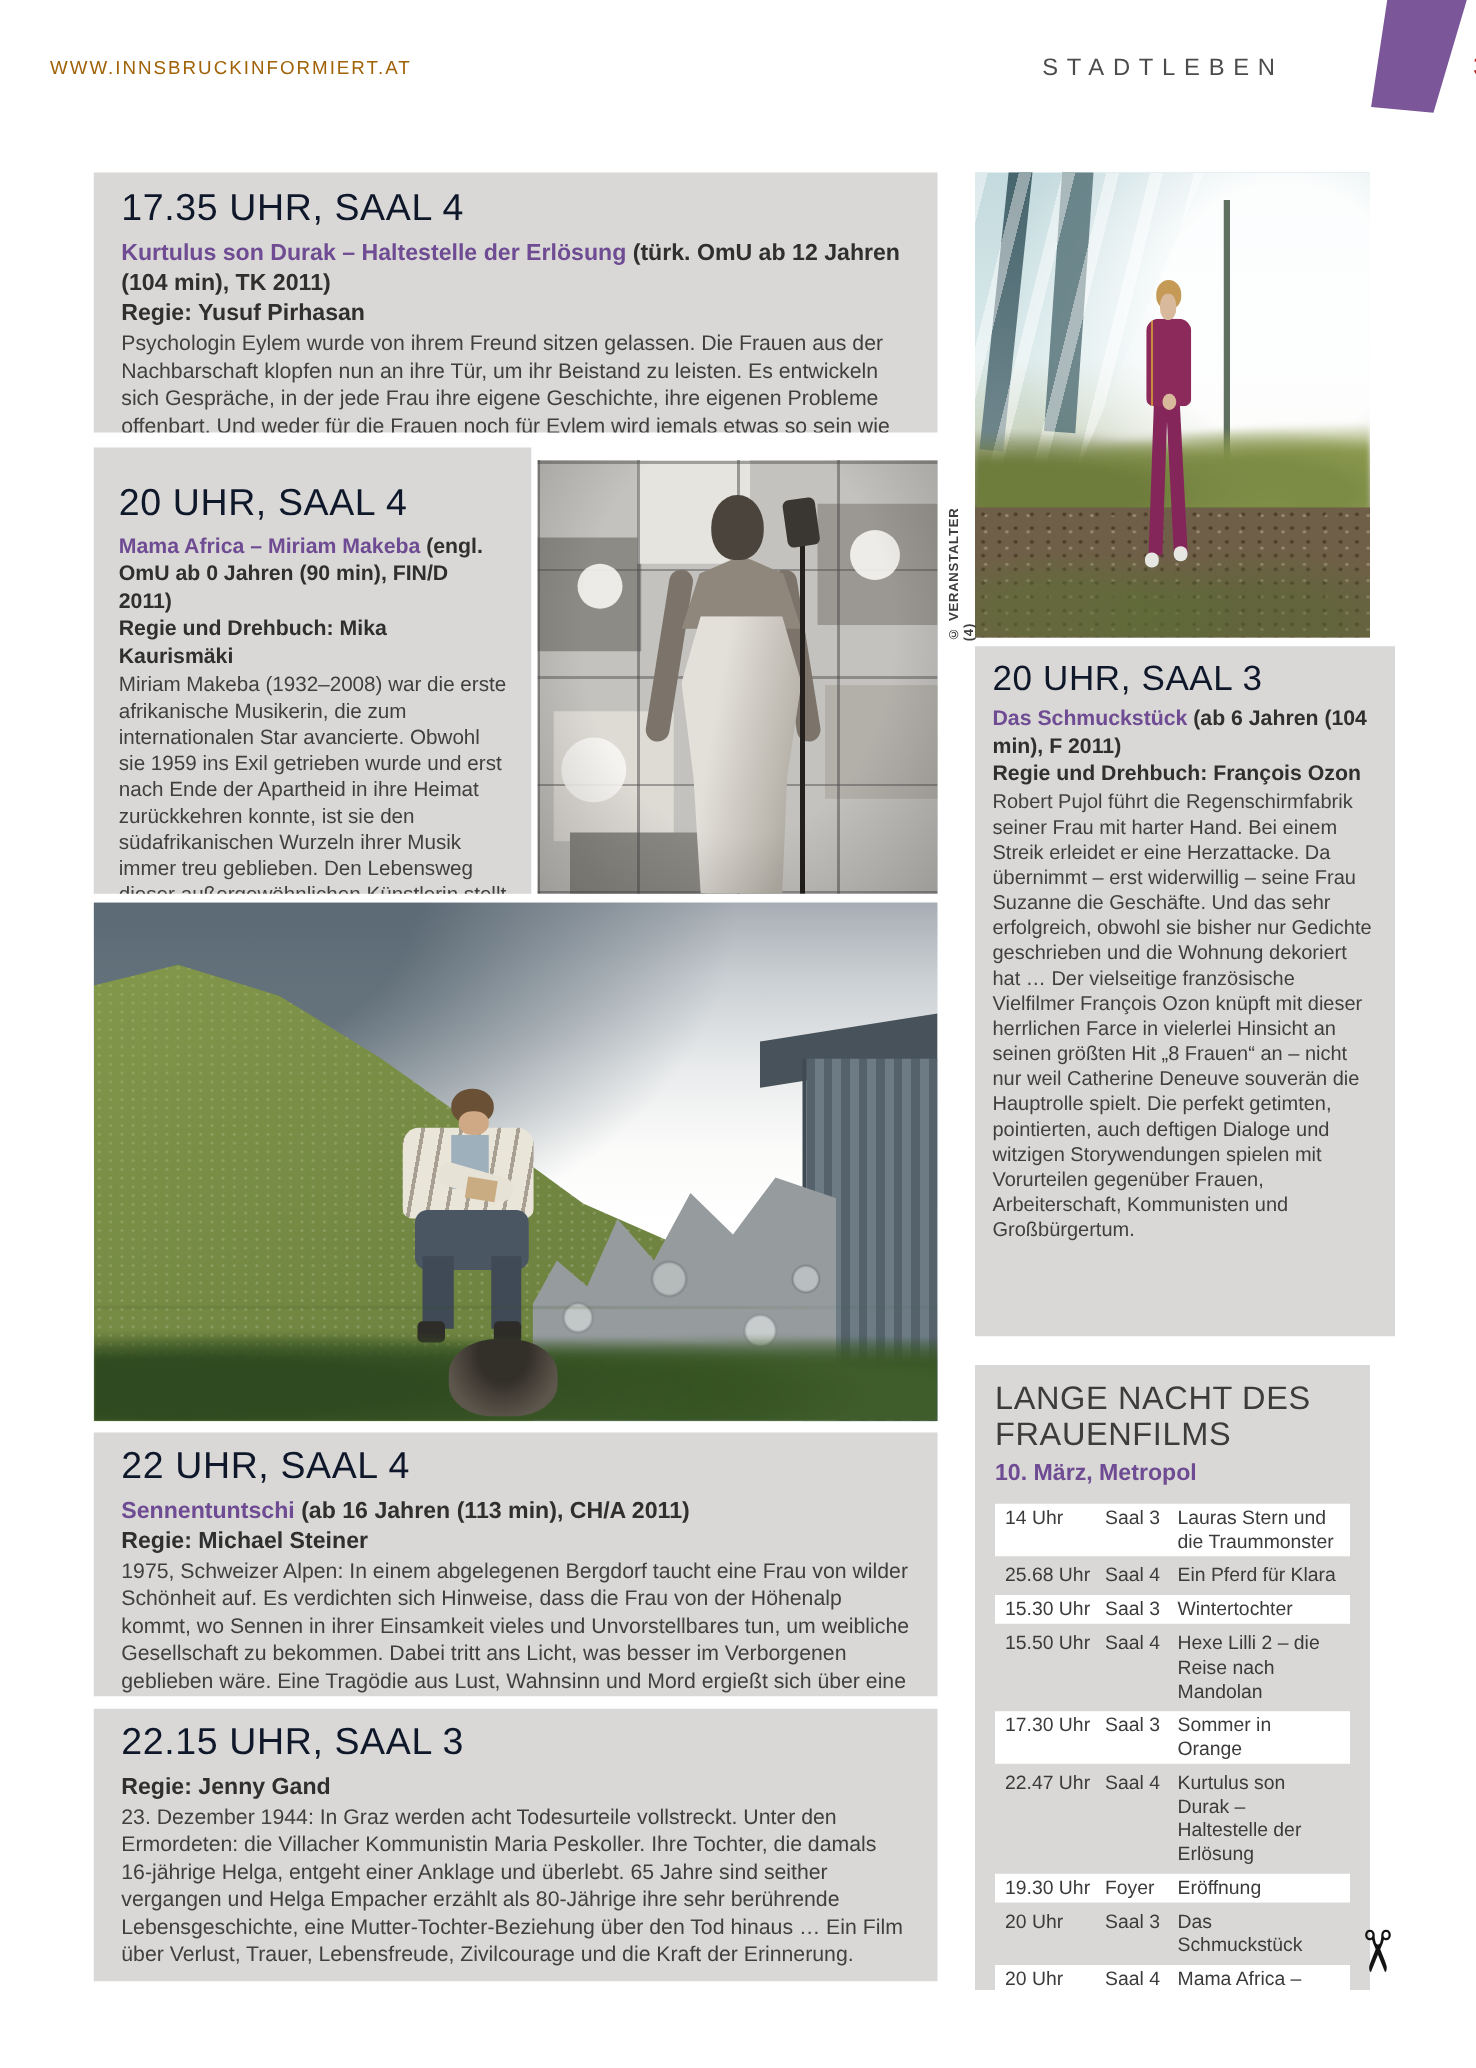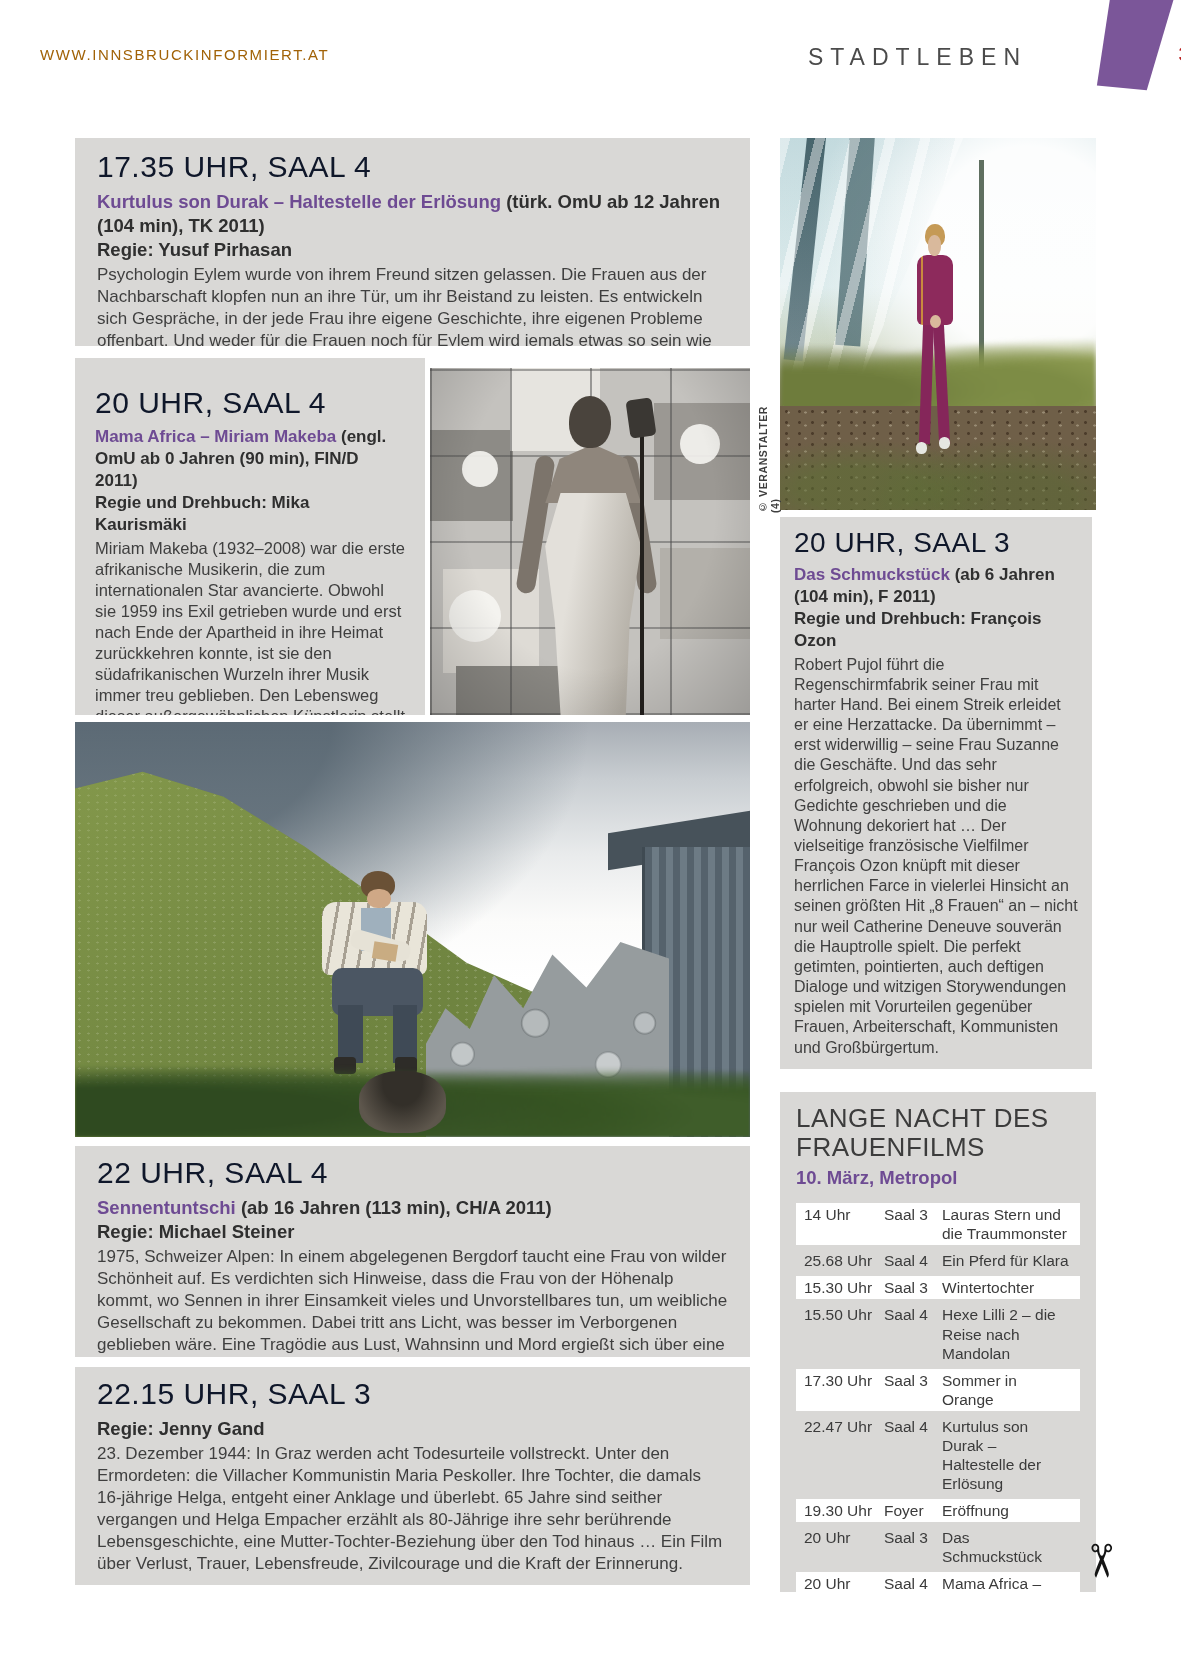--- a/index.html
+++ b/index.html
@@ -1,32 +1,32 @@
 <!DOCTYPE html>
 <html><head>
 <meta charset="utf-8">
 <style>
   html,body{margin:0;padding:0;background:#ffffff;}
   .page{position:relative;width:1181px;height:1654px;background:#fff;overflow:hidden;
         font-family:"Liberation Sans",sans-serif;color:#3f3f3f;}
 
   
   .hdr-url{position:absolute;left:40px;top:46px;font-size:15px;letter-spacing:1.6px;color:#a16207;}
-  .hdr-section{position:absolute;right:154px;top:44px;font-size:23px;letter-spacing:7px;color:#4b4b4b;}
+  .hdr-section{position:absolute;right:154px;top:44px;font-size:19px;letter-spacing:7px;color:#4b4b4b;}
   .ribbon{position:absolute;left:1090px;top:0;width:86px;height:92px;background:#7b5699;
           clip-path:polygon(23% 0,97% 0,66% 98%,8% 93%);}
   .pagenum{position:absolute;left:1166px;top:42px;width:48px;text-align:center;color:#b91c1c;font-size:21px;}
 
   
   .box{position:absolute;background:#d9d8d6;overflow:hidden;box-sizing:border-box;}
   .b1{left:75px;top:138px;width:675px;height:208px;padding:12px 22px;}
   .b2{left:75px;top:358px;width:350px;height:357px;padding:28px 20px;}
   .b3{left:75px;top:1146px;width:675px;height:211px;padding:10px 22px;}
   .b4{left:75px;top:1367px;width:675px;height:218px;padding:10px 22px;}
-  .b5{left:780px;top:517px;width:312px;height:552px;padding:10px 14px;}
+  .b5{left:780px;top:517px;width:336px;height:552px;padding:10px 14px;}
   .b6{left:780px;top:1092px;width:316px;height:500px;padding:12px 16px;}
 
   .sec-h{font-size:30px;font-weight:400;color:#0f172a;letter-spacing:.5px;line-height:1.15;margin:0 0 5px 0;}
   .b5 .sec-h{font-size:28px;}
   .titleline{font-size:18.5px;font-weight:bold;line-height:1.3;color:#2f2f2f;}
   .b2 .titleline,.b5 .titleline{font-size:17px;}
   .film-title{color:#6e4b93;}
   .credits{font-size:18.5px;font-weight:bold;line-height:1.3;color:#2f2f2f;}
   .b2 .credits,.b5 .credits{font-size:17px;}
   .body-txt{font-size:17px;line-height:1.3;color:#3f3f3f;margin-top:2px;}

